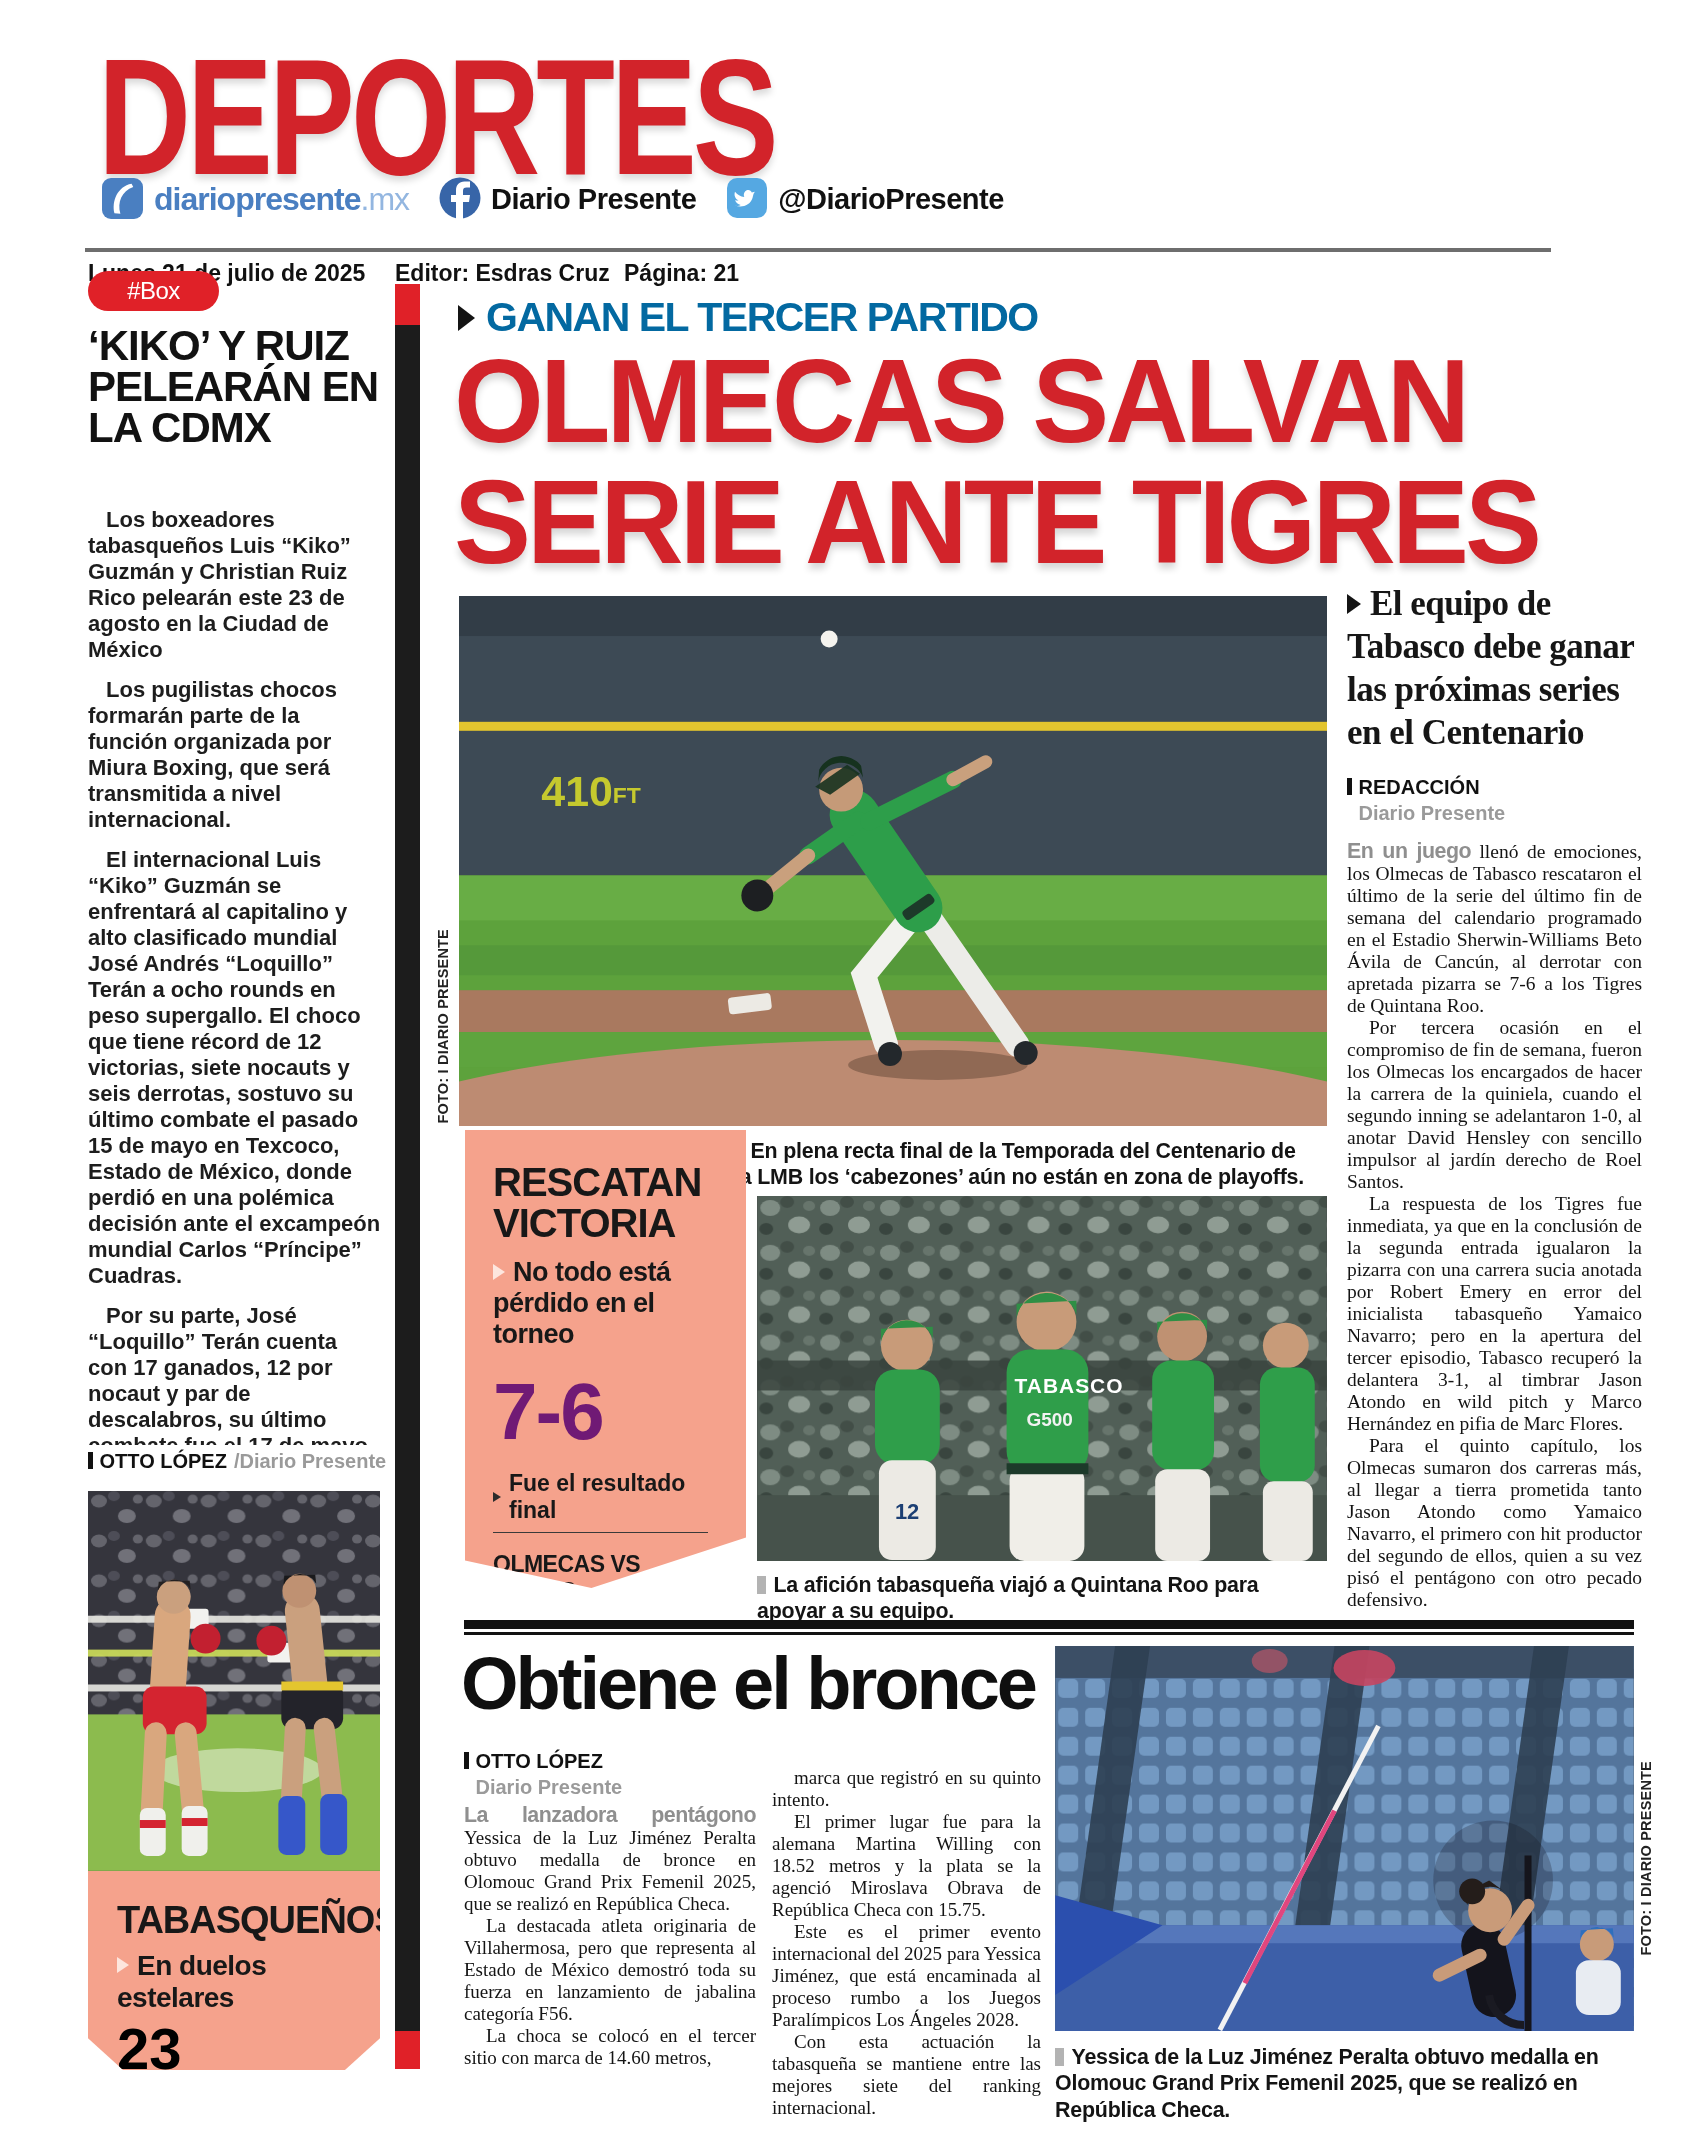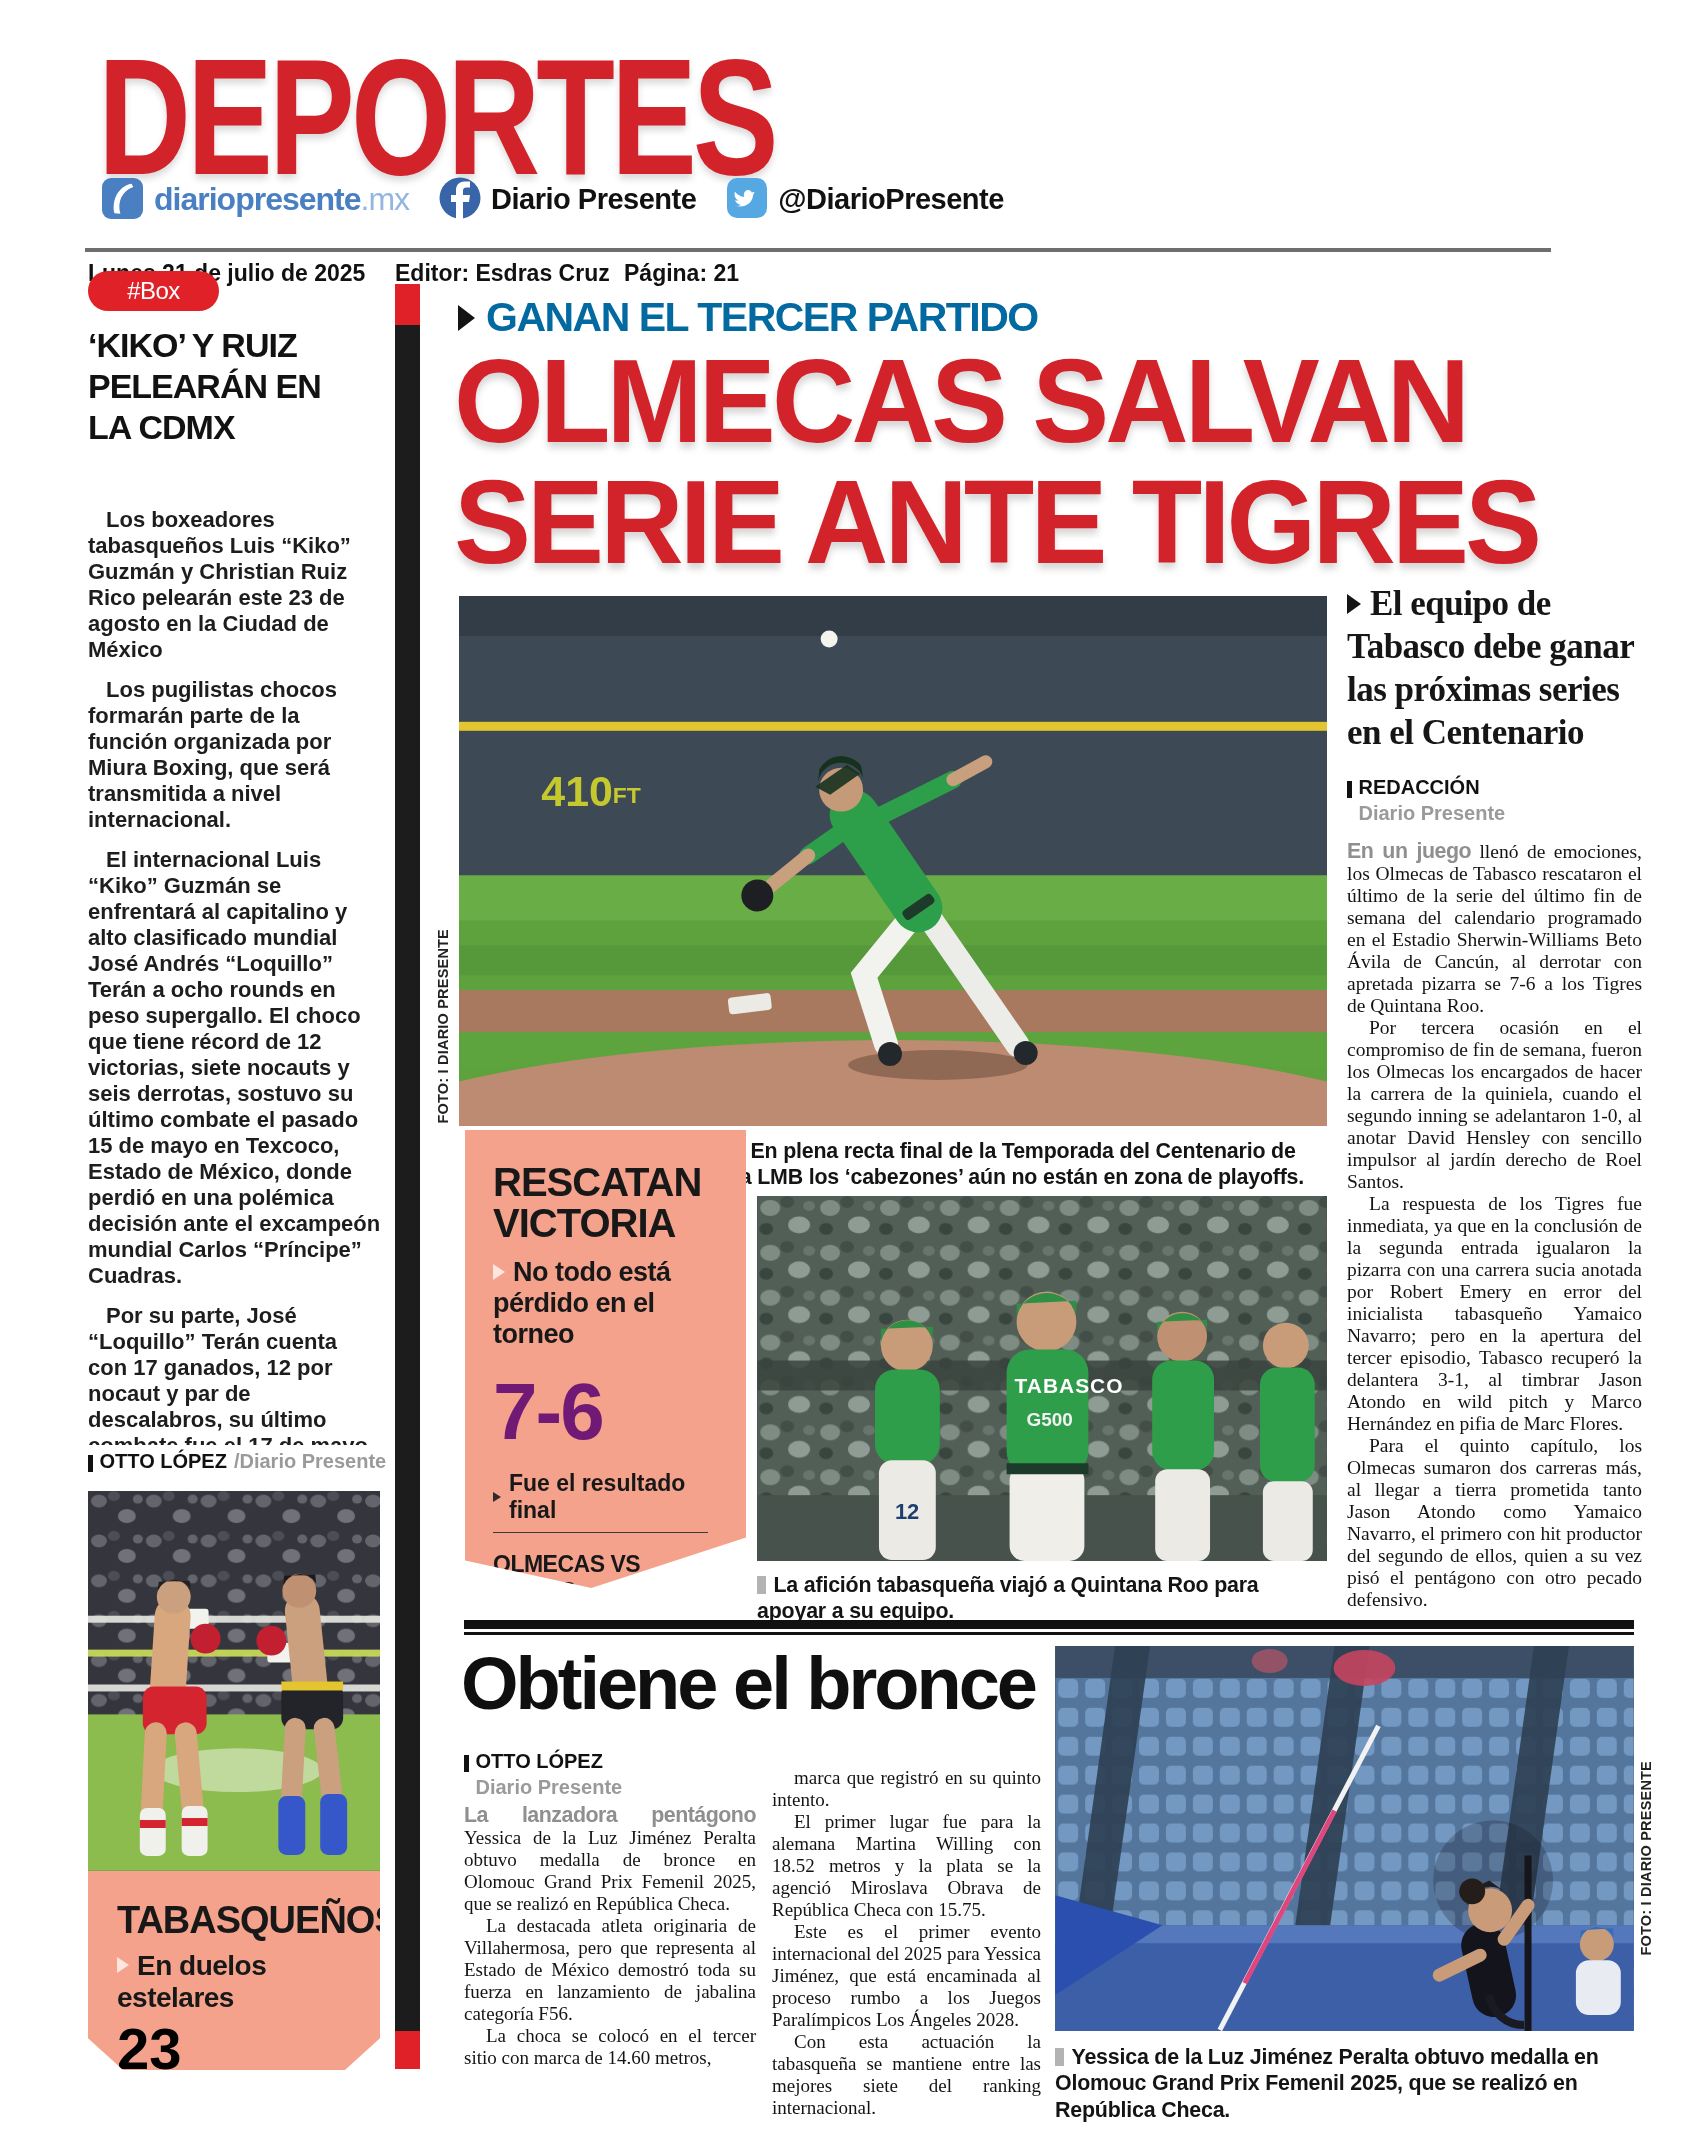--- a/index.html
+++ b/index.html
@@ -16,26 +16,26 @@
   .site-name{font-size:32px;font-weight:800;color:#4a7fc1;letter-spacing:-1px}
   .site-tld{font-size:32px;font-weight:400;color:#93b6e0;letter-spacing:-1px}
   .social-label{font-size:29px;font-weight:800;color:#111;letter-spacing:-0.5px}
   .top-rule{left:85px;top:248px;width:1466px;height:3.5px;background:#6e6e6e}
   .dateline-item{top:260px;font-size:23px;font-weight:700;color:#111;white-space:nowrap}
 
   
   .box-tag{left:88px;top:271px;width:131px;height:40px;background:#e02128;border-radius:22px;
     display:flex;align-items:center;justify-content:center}
   .box-tag span{color:#fff;font-size:24px;font-weight:400;letter-spacing:-0.5px}
-  .box-headline{left:88px;top:325px;width:299px;font-size:34px;font-weight:900;line-height:41px;
+  .box-headline{left:88px;top:325px;width:299px;font-size:42px;font-weight:900;line-height:41px;
     letter-spacing:-1px;color:#121212;white-space:pre-line}
   .box-body{left:88px;top:507px;width:293px;height:938px;overflow:hidden;
     font-size:22px;font-weight:700;line-height:26px;color:#1d1d1d}
   .box-body p{margin:0 0 14px 0;text-indent:18px}
-  .byline{display:flex;align-items:center;gap:7px;font-size:20px;font-weight:700;color:#111;white-space:nowrap}
+  .byline{display:flex;align-items:flex-start;gap:7px;font-size:20px;font-weight:700;color:#111;white-space:nowrap}
   .byline .org{color:#9a9a9a;font-weight:700}
   .byline-bar{display:inline-block;width:4.5px;height:17px;background:#111;transform:translateY(2px)}
   .left-byline{left:88px;top:1450px}
 
   
   .vbar-red-top{left:395px;top:284px;width:25px;height:41px;background:#e02128}
   .vbar-black{left:395px;top:325px;width:25px;height:1706px;background:#1c1c1c}
   .vbar-red-bot{left:395px;top:2031px;width:25px;height:38px;background:#e02128}
 
   

